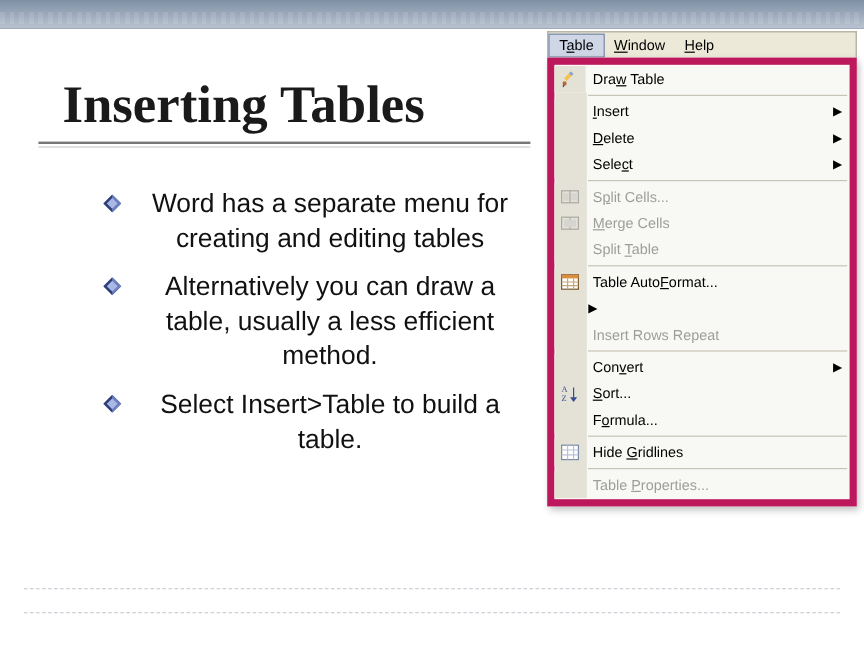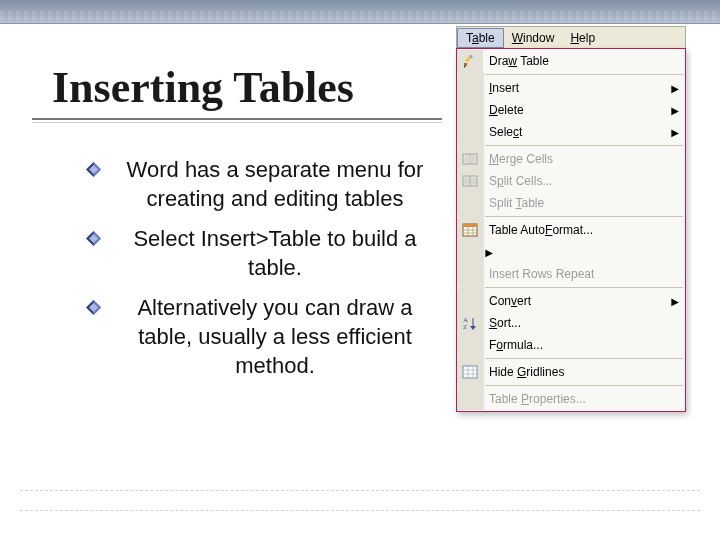--- a/index.html
+++ b/index.html
@@ -76,21 +76,21 @@
 
   
   .footer-line { position:absolute; left:20px; width:680px; border-top:1px dashed #cfcfd8; height:0; }
   .fl1 { top: 490px; }
   .fl2 { top: 510px; }
 
   
   .menu-panel {
     position: absolute;
     left: 456px; top: 26px;
-    width: 230px;
+    width: 258px;
     font-family: Tahoma, Verdana, sans-serif;
     font-size: 12px;
     color: #000;
   }
   .menubar {
     display: flex;
     height: 22px;
     align-items: center;
     background: #ece9d8;
     border: 1px solid #aca899;
@@ -100,21 +100,21 @@
     padding: 2px 8px;
   }
   .menubar .mb-item.active {
     background: #cfd6e6;
     border: 1px solid #7a8aa6;
   }
   .menubar .mb-item .mnemonic { text-decoration: underline; }
 
   .dropdown {
     background: #f8f8f5;
-    border: 1px solid #be185d;
+    border: 6px solid #be185d;
     box-shadow: 2px 3px 6px rgba(0,0,0,.25);
     padding: 1px 0;
   }
   .dropdown .row {
     display: flex;
     align-items: center;
     height: 22px;
     position: relative;
   }
   .dropdown .iconcol {
@@ -176,26 +176,26 @@
   <ul class="bullets" id="bullets">
       <li><span class="diamond">
           <svg width="15" height="15" viewBox="0 0 15 15">
             <use href="#ic-diamond"></use>
           </svg>
         </span><span>Word has a separate menu for creating and editing tables</span></li>
       <li><span class="diamond">
           <svg width="15" height="15" viewBox="0 0 15 15">
             <use href="#ic-diamond"></use>
           </svg>
-        </span><span>Select Insert&gt;Table to build a table.</span></li>
+        </span><span>Alternatively you can draw a table, usually a less efficient method.</span></li>
       <li><span class="diamond">
           <svg width="15" height="15" viewBox="0 0 15 15">
             <use href="#ic-diamond"></use>
           </svg>
-        </span><span>Alternatively you can draw a table, usually a less efficient method.</span></li>
+        </span><span>Select Insert&gt;Table to build a table.</span></li>
     </ul>
 
   <div class="footer-line fl1"></div>
   <div class="footer-line fl2"></div>
 
   <div class="menu-panel">
     <div class="menubar" id="menubar">
         <span class="mb-item active">T<span class="mnemonic">a</span>ble</span>
         <span class="mb-item"><span class="mnemonic">W</span>indow</span>
         <span class="mb-item"><span class="mnemonic">H</span>elp</span>
@@ -223,33 +223,33 @@
         </div>
         <div class="row">
           <span class="iconcol"></span>
           <span class="label">Sele<span class="mnemonic">c</span>t</span>
           <span class="arrow">▶</span>
         </div>
         <div class="sep"></div>
         <div class="row disabled">
           <span class="iconcol">
             <svg class="ico" width="16" height="16" viewBox="0 0 16 16">
+              <use href="#ic-split"></use>
+            </svg>
+          </span>
+          <span class="label">S<span class="mnemonic">p</span>lit Cells...</span>
+          <span class="arrow"></span>
+        </div>
+        <div class="row disabled">
+          <span class="iconcol">
+            <svg class="ico" width="16" height="16" viewBox="0 0 16 16">
               <use href="#ic-merge"></use>
             </svg>
           </span>
           <span class="label"><span class="mnemonic">M</span>erge Cells</span>
-          <span class="arrow"></span>
-        </div>
-        <div class="row disabled">
-          <span class="iconcol">
-            <svg class="ico" width="16" height="16" viewBox="0 0 16 16">
-              <use href="#ic-split"></use>
-            </svg>
-          </span>
-          <span class="label">S<span class="mnemonic">p</span>lit Cells...</span>
           <span class="arrow"></span>
         </div>
         <div class="row disabled">
           <span class="iconcol"></span>
           <span class="label">Split <span class="mnemonic">T</span>able</span>
           <span class="arrow"></span>
         </div>
         <div class="sep"></div>
         <div class="row">
           <span class="iconcol">

